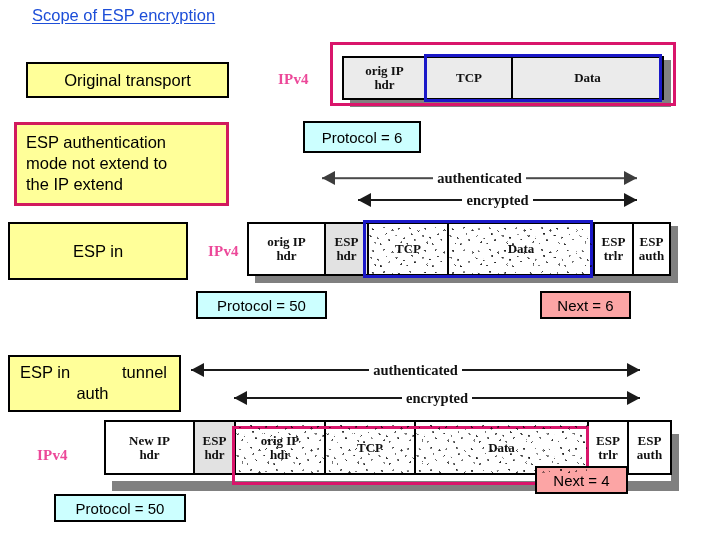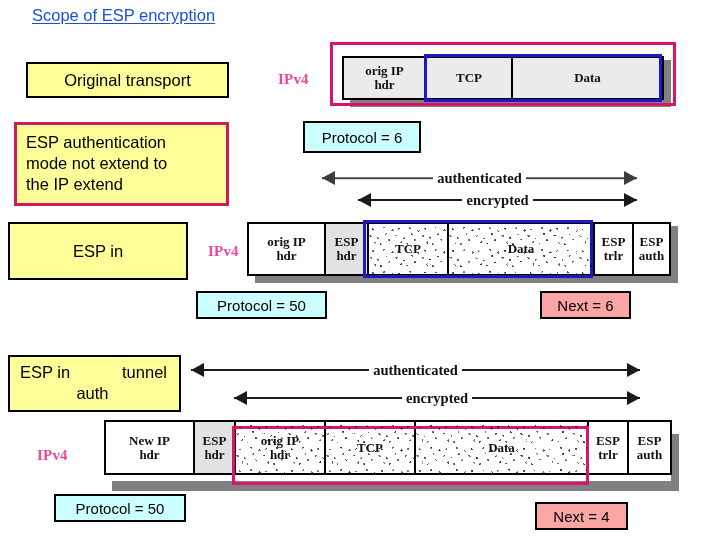--- a/index.html
+++ b/index.html
@@ -380,17 +380,17 @@
         <span class="fl">auth</span>
       </span>
     </div>
   </div>
 
   <div class="scope pink" style="left:232px; top:426px; width:357px; height:59px;"></div>
 
   <div class="tag cyan" style="left:54px; top:494px; width:132px; height:28px;">
     <span>Protocol = 50</span>
   </div>
-  <div class="tag green" style="left:535px; top:502px; width:93px; height:28px;">
+  <div class="tag green" style="left:535px; top:466px; width:93px; height:28px;">
     <span>Next = 4</span>
   </div>
 
 </div>
 
 </body></html>

